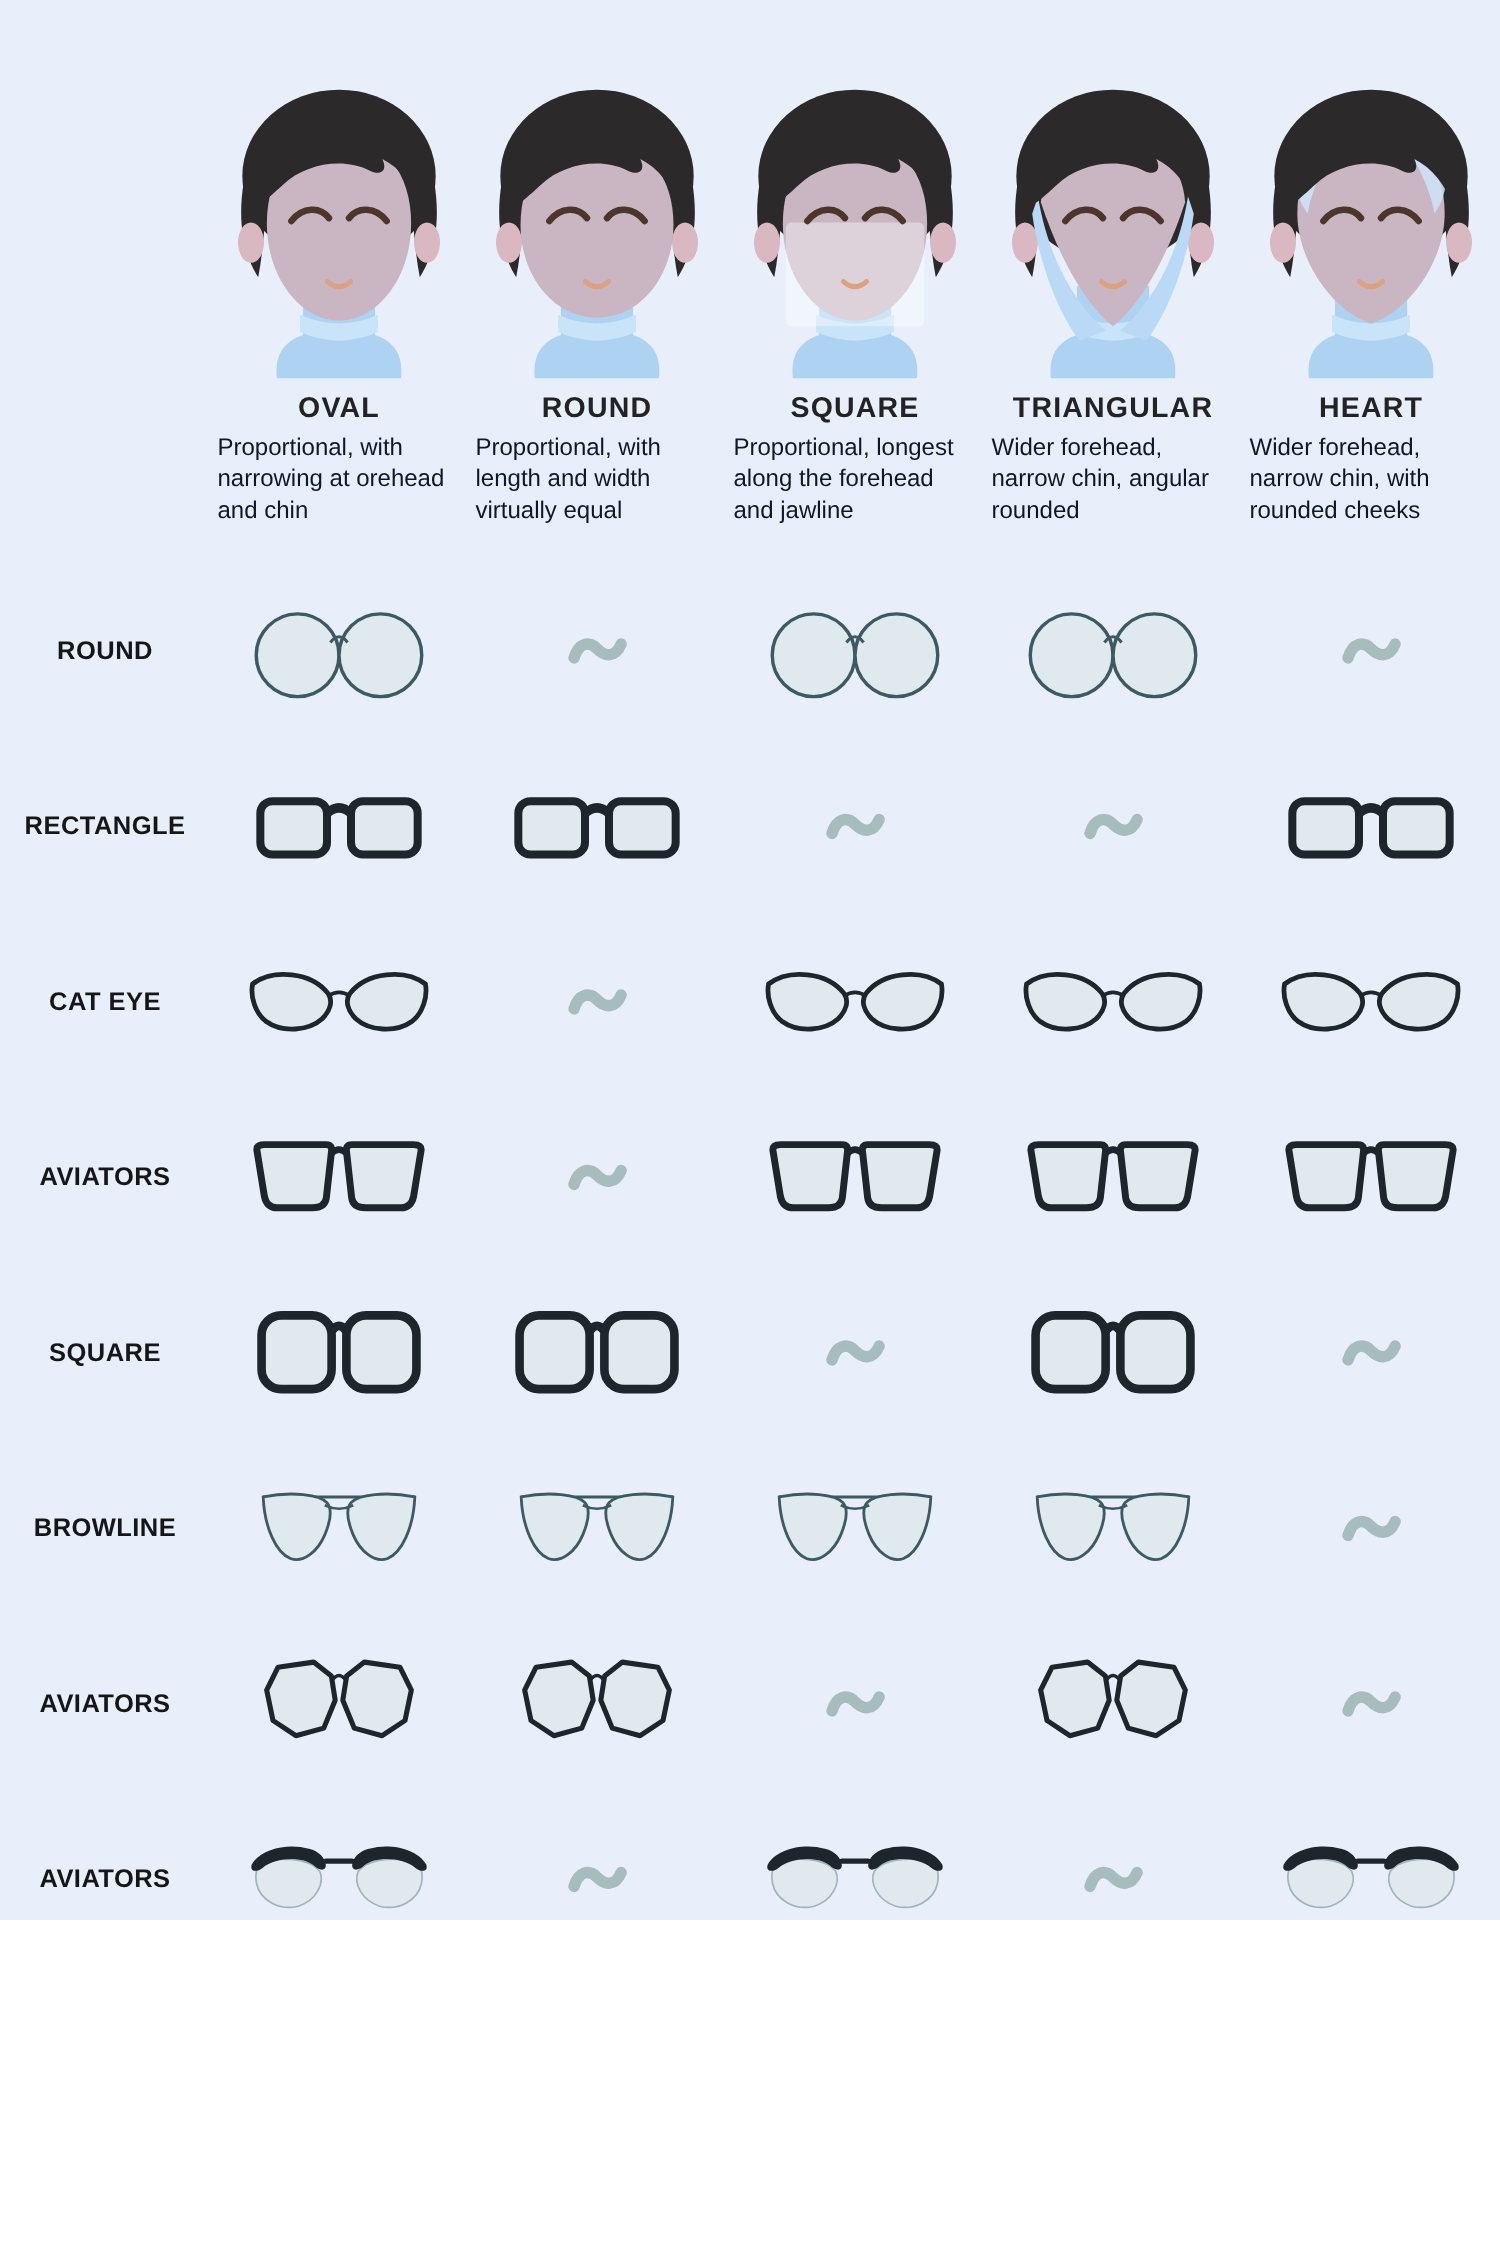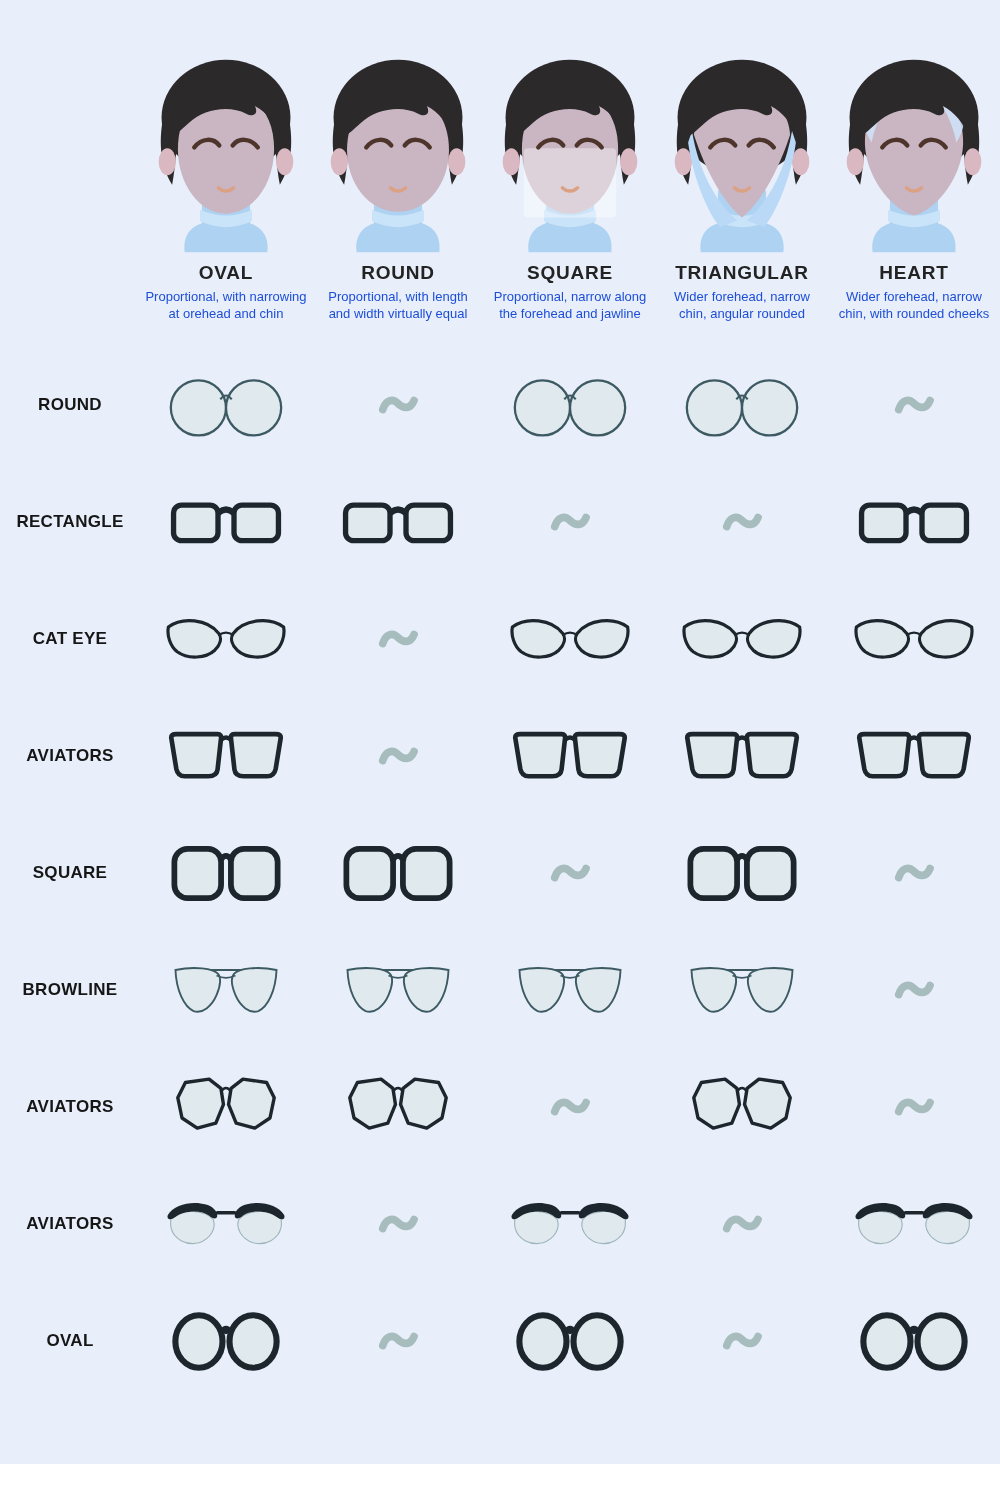--- a/index.html
+++ b/index.html
@@ -1,40 +1,40 @@
 <!DOCTYPE html>
 <html><head>
 <meta charset="utf-8">
 <style>
   * { margin:0; padding:0; box-sizing:border-box; }
   html,body { width:1000px; }
   body { font-family:"Liberation Sans", sans-serif; }
   #canvas {
-    width:1000px; height:1464px;
+    width:1000px; height:1280px;
     background:var(--bg,#e8effb);
     overflow:hidden;
     position:relative;
   }
   
   .faces-row {
     display:grid;
     grid-template-columns:140px repeat(5,172px);
     padding-top:54px;
   }
   .face-col { display:flex; flex-direction:column; align-items:center; }
   .face-art { width:164px; height:202px; }
   .face-label {
     margin-top:6px;
     font-size:19px; font-weight:700; letter-spacing:0.8px;
     color:#232323; text-align:center;
   }
   .face-desc {
     margin-top:5px;
-    font-size:13px; line-height:1.3; color:#1d4ed8;
-    text-align:center; max-width:162px;
+    font-size:16px; line-height:1.3; color:#0f172a;
+    max-width:162px;
   }
   
   .matrix { margin-top:24px; }
   .matrix-row {
     display:grid;
     grid-template-columns:140px repeat(5,172px);
     height:117px;
     align-items:center;
   }
   .row-label {
@@ -102,21 +102,21 @@
     <ellipse cx="24" cy="112" rx="9" ry="14" fill="#d9b8c1"></ellipse>
     <ellipse cx="146" cy="112" rx="9" ry="14" fill="#d9b8c1"></ellipse>
     <path d="M85 40 C116 40 135 63 135 99 C135 136 112 166 85 166 C58 166 35 136 35 99 C35 63 54 40 85 40 Z" fill="#c9b6c2"></path>
     <rect x="37" y="98" width="96" height="72" rx="4" fill="#ffffff" opacity="0.38"></rect>
     <path d="M20 84 C18 42 48 13 85 13 C124 13 152 44 150 88 C150 96 146 97 143 89 C137 72 127 60 115 54 C119 62 114 66 106 62 C88 53 62 57 46 72 C36 81 22 95 20 84 Z" fill="#2b292a"></path>
     <path d="M52 97 C60 87 72 87 78 95" stroke="#4e352b" stroke-width="4.6" fill="none" stroke-linecap="round"></path>
     <path d="M92 95 C98 87 110 87 118 97" stroke="#4e352b" stroke-width="4.6" fill="none" stroke-linecap="round"></path>
     <path d="M77 139 Q85 146 93 139" stroke="#dca183" stroke-width="3.4" fill="none" stroke-linecap="round"></path>
   </svg></div>
     <div class="face-label">SQUARE</div>
-    <div class="face-desc">Proportional, narrow along the forehead and jawline</div>
+    <div class="face-desc">Proportional, longest along the forehead and jawline</div>
   </div>
 
   <div class="face-col">
     <div class="face-art"><svg width="164" height="202" viewBox="0 0 170 210">
     <path d="M60 142 L110 142 L110 176 C122 180 130 189 128 206 L42 206 C40 189 48 180 60 176 Z" fill="#aed2f2"></path>
     <path d="M58 162 Q85 174 112 162 L112 174 Q85 186 58 174 Z" fill="#c9e3f9"></path>
     <ellipse cx="85" cy="66" rx="67" ry="60" fill="#2b292a"></ellipse>
     <path d="M19 70 C14 100 20 122 29 136 C33 116 33 94 37 76 Z" fill="#2b292a"></path>
     <path d="M151 70 C156 100 150 122 141 136 C137 116 137 94 133 76 Z" fill="#2b292a"></path>
     <ellipse cx="24" cy="112" rx="9" ry="14" fill="#d9b8c1"></ellipse>

